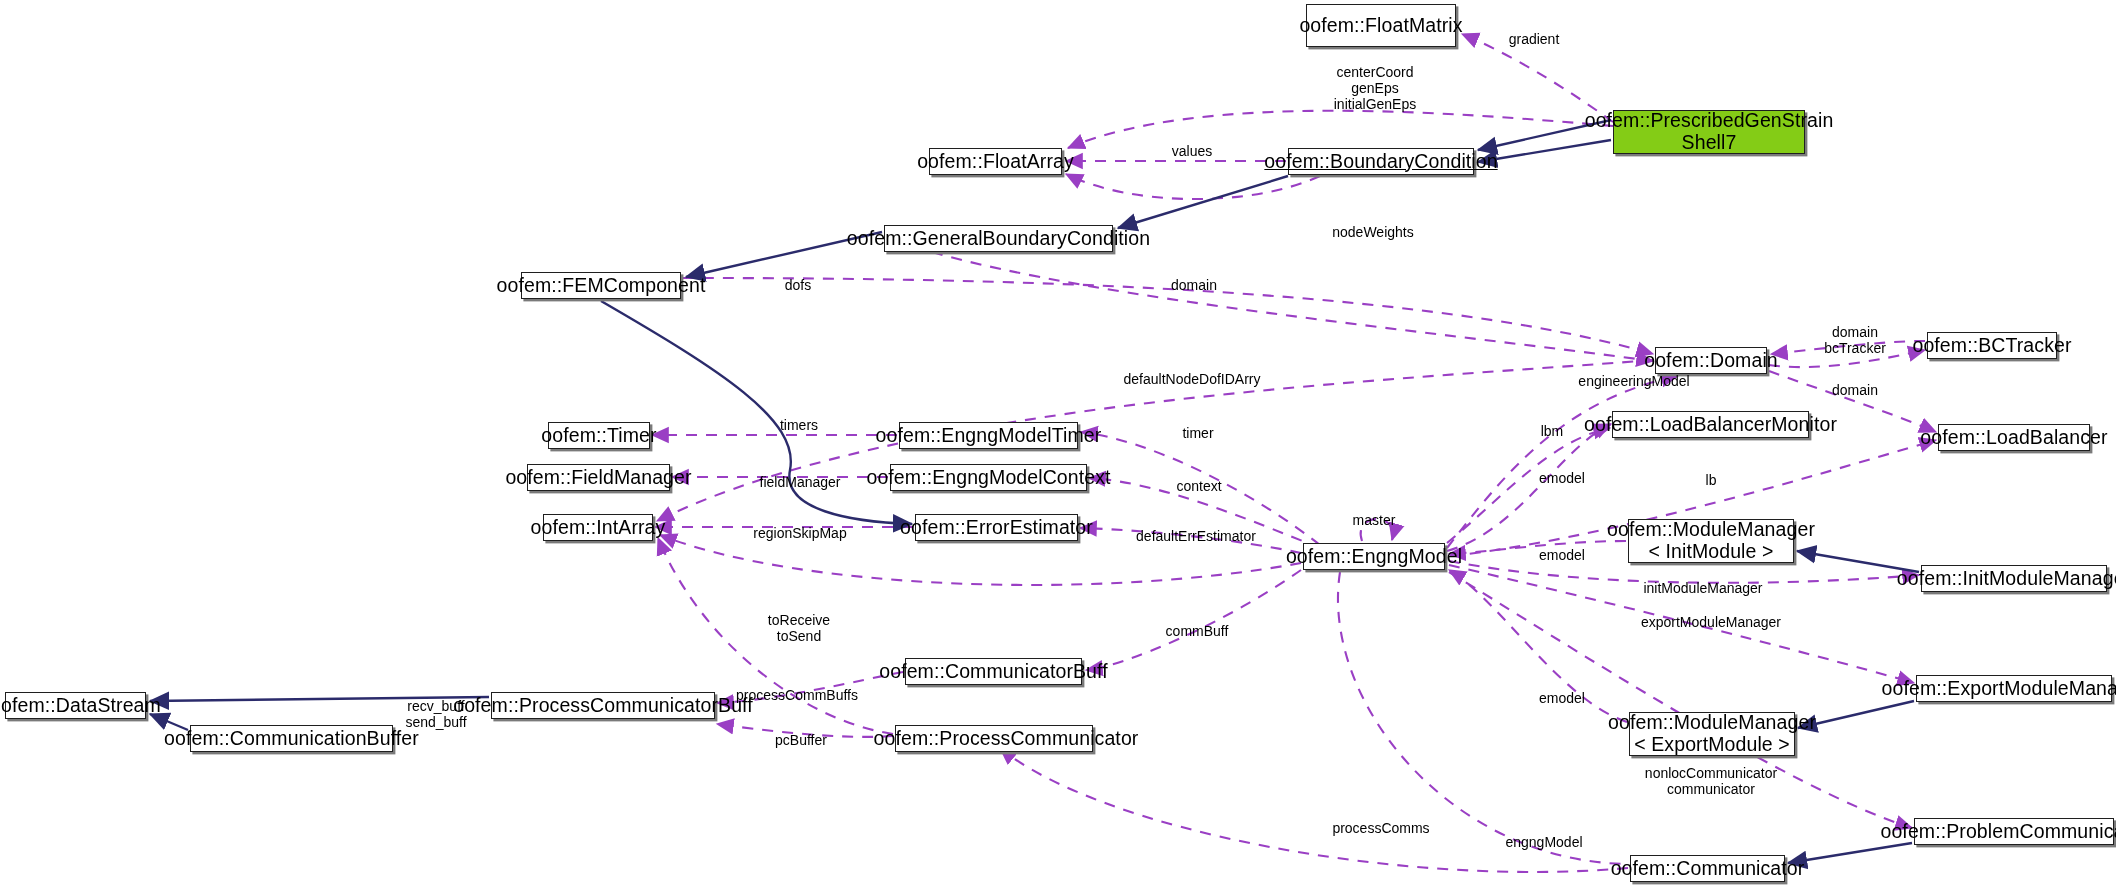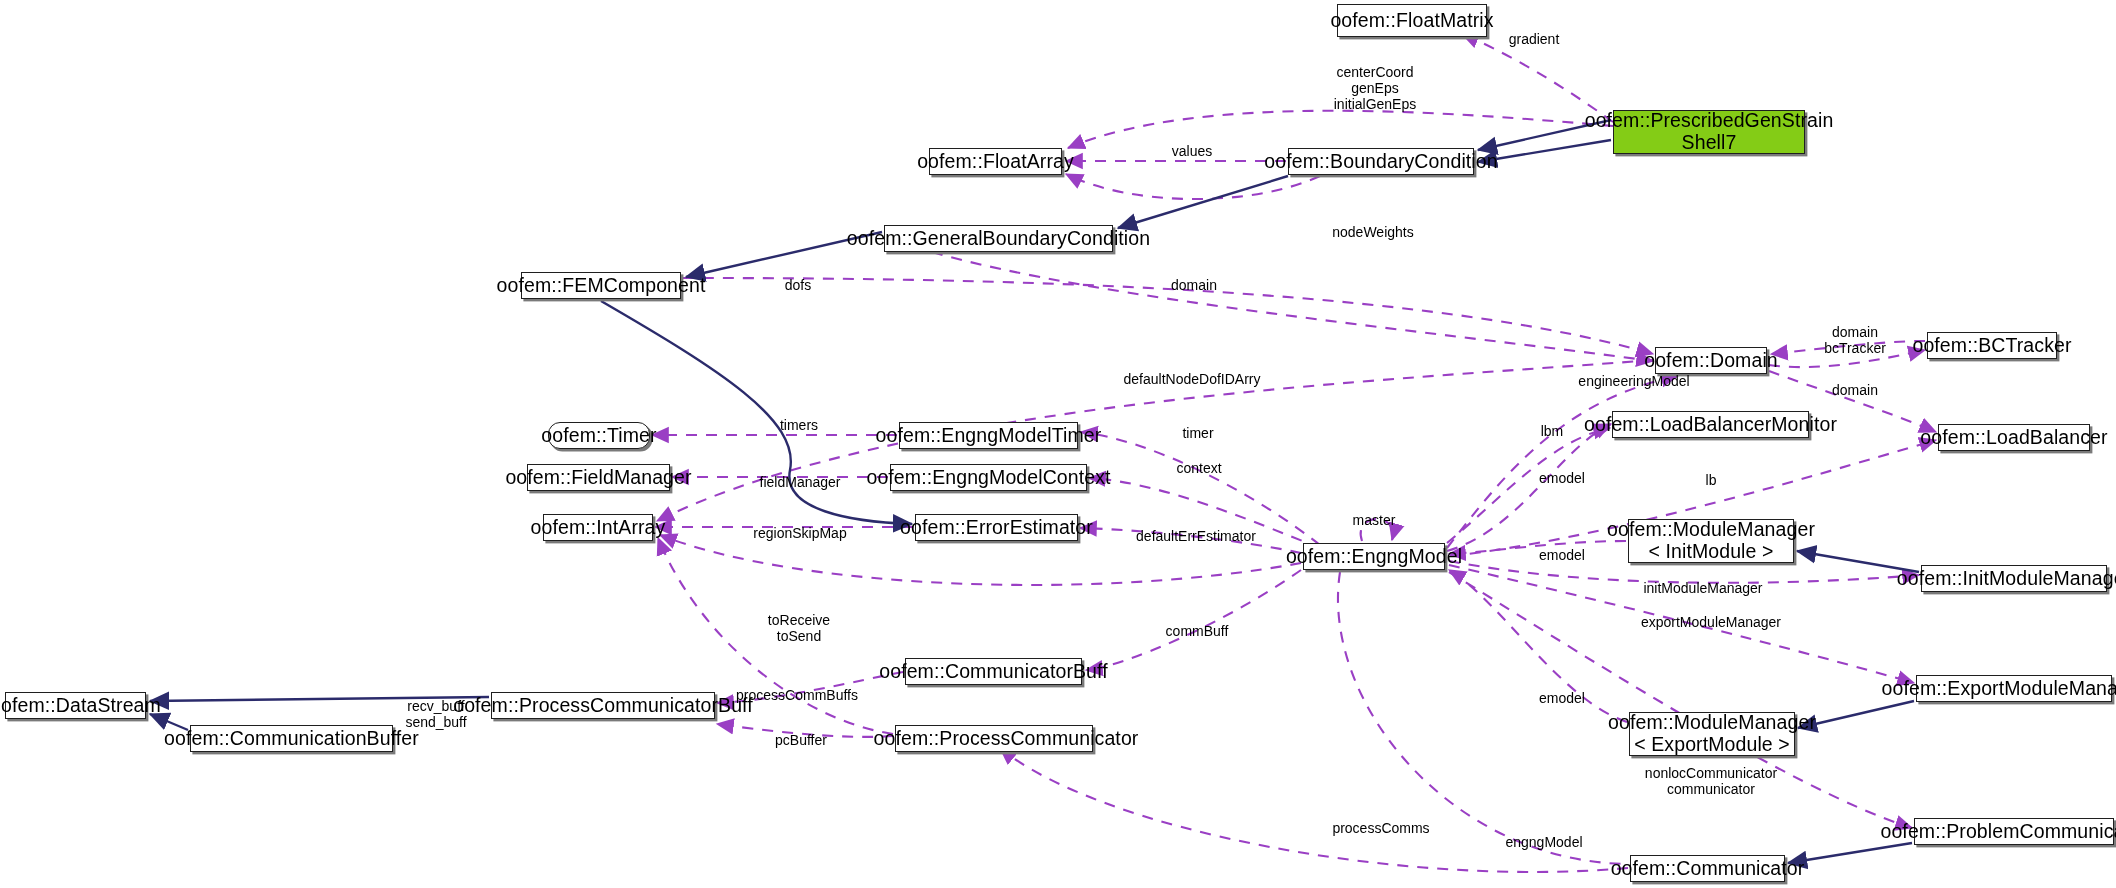--- a/index.html
+++ b/index.html
@@ -153,34 +153,34 @@
       <path d="M188,730 L150,714"></path>
 
       <path d="M1919,572 L1797,551"></path>
 
       <path d="M1914,701 L1798,728"></path>
 
       <path d="M1912,843 L1788,863"></path>
     </g>
   </svg>
 
-  <div class="node-box" style="left:1306px;top:4px;width:150px;height:33px;margin-left:31px;">
+  <div class="node-box" style="left:1306px;top:4px;width:150px;height:43px;">
     <span>oofem::FloatMatrix</span>
   </div>
 
   <div class="node-box highlight" style="left:1613px;top:110px;width:192px;height:44px;">
     <span>oofem::PrescribedGenStrain
 Shell7</span>
   </div>
 
   <div class="node-box" style="left:929px;top:148px;width:133px;height:27px;">
     <span>oofem::FloatArray</span>
   </div>
 
-  <div class="node-box" style="left:1288px;top:148px;width:186px;height:27px;">
+  <div class="node-box" style="left:1288px;top:148px;width:186px;height:27px;text-decoration:underline;">
     <span>oofem::BoundaryCondition</span>
   </div>
 
   <div class="node-box" style="left:884px;top:225px;width:229px;height:27px;">
     <span>oofem::GeneralBoundaryCondition</span>
   </div>
 
   <div class="node-box" style="left:521px;top:272px;width:160px;height:27px;">
     <span>oofem::FEMComponent</span>
   </div>
@@ -190,21 +190,21 @@
   </div>
 
   <div class="node-box" style="left:1655px;top:347px;width:112px;height:27px;">
     <span>oofem::Domain</span>
   </div>
 
   <div class="node-box" style="left:1938px;top:424px;width:152px;height:27px;">
     <span>oofem::LoadBalancer</span>
   </div>
 
-  <div class="node-box" style="left:548px;top:422px;width:102px;height:27px;border-radius:12px;">
+  <div class="node-box" style="left:548px;top:422px;width:102px;height:27px;">
     <span>oofem::Timer</span>
   </div>
 
   <div class="node-box" style="left:899px;top:422px;width:179px;height:27px;">
     <span>oofem::EngngModelTimer</span>
   </div>
 
   <div class="node-box" style="left:1612px;top:411px;width:197px;height:27px;">
     <span>oofem::LoadBalancerMonitor</span>
   </div>
@@ -286,21 +286,21 @@
   <div class="edge-label" style="left:1855px;top:324px;">domain
 bcTracker</div>
   <div class="edge-label" style="left:1192px;top:371px;">defaultNodeDofIDArry</div>
   <div class="edge-label" style="left:1855px;top:382px;">domain</div>
   <div class="edge-label" style="left:1634px;top:373px;">engineeringModel</div>
   <div class="edge-label" style="left:799px;top:417px;">timers</div>
   <div class="edge-label" style="left:1198px;top:425px;">timer</div>
   <div class="edge-label" style="left:1552px;top:423px;">lbm</div>
   <div class="edge-label" style="left:1711px;top:472px;">lb</div>
   <div class="edge-label" style="left:800px;top:474px;">fieldManager</div>
-  <div class="edge-label" style="left:1199px;top:460px;">context</div>
+  <div class="edge-label" style="left:1199px;top:478px;">context</div>
   <div class="edge-label" style="left:1562px;top:470px;">emodel</div>
   <div class="edge-label" style="left:800px;top:525px;">regionSkipMap</div>
   <div class="edge-label" style="left:1196px;top:528px;">defaultErrEstimator</div>
   <div class="edge-label" style="left:1374px;top:512px;">master</div>
   <div class="edge-label" style="left:1562px;top:547px;">emodel</div>
   <div class="edge-label" style="left:1703px;top:580px;">initModuleManager</div>
   <div class="edge-label" style="left:799px;top:612px;">toReceive
 toSend</div>
   <div class="edge-label" style="left:1197px;top:623px;">commBuff</div>
   <div class="edge-label" style="left:1711px;top:614px;">exportModuleManager</div>

